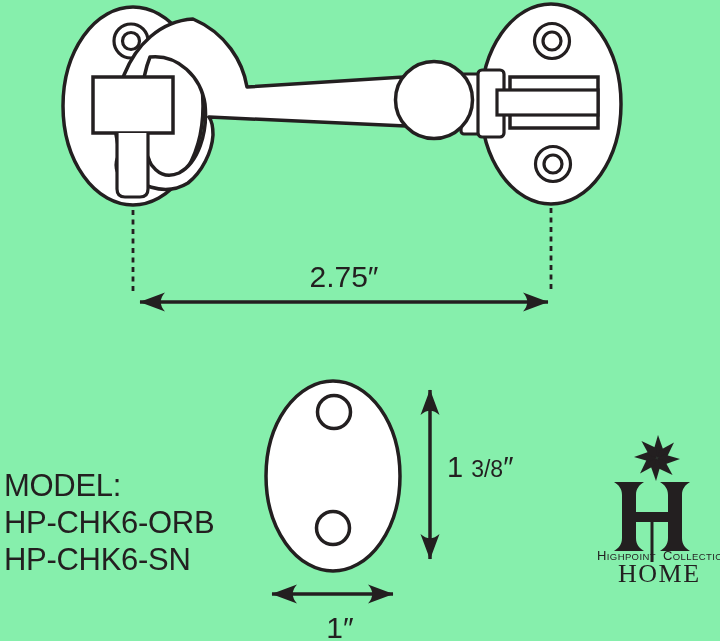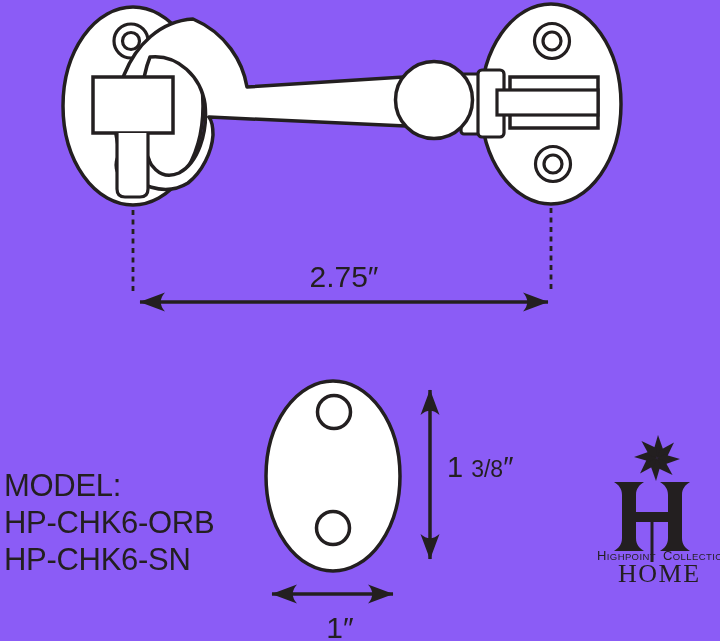--- a/index.html
+++ b/index.html
@@ -1,16 +1,16 @@
 <!DOCTYPE html>
 <html><head>
 <meta charset="utf-8">
 <style>
   html,body{margin:0;padding:0;background:#ffffff;}
-  #stage{position:relative;width:720px;height:641px;background:#8b5cf6;overflow:hidden;
+  #stage{position:relative;width:720px;height:641px;background:#86efac;overflow:hidden;
          font-family:"Liberation Sans","DejaVu Sans",sans-serif;}
   svg{display:block;}
   .ink-stroke{stroke:#231f20;fill:#ffffff;}
   .ink-line{stroke:#231f20;fill:none;}
   .ink-fill{fill:#231f20;stroke:none;}
   .dim-text{fill:#231f20;font-family:"Liberation Sans","DejaVu Sans",sans-serif;}
   .model-text{fill:#231f20;font-family:"Liberation Sans","DejaVu Sans",sans-serif;
               font-size:31px;letter-spacing:-0.3px;}
   .logo-caps{fill:#231f20;font-family:"Liberation Sans","DejaVu Sans",sans-serif;letter-spacing:0.4px;}
   .logo-serif{fill:#231f20;font-family:"Liberation Serif","DejaVu Serif",serif;letter-spacing:1.5px;}

